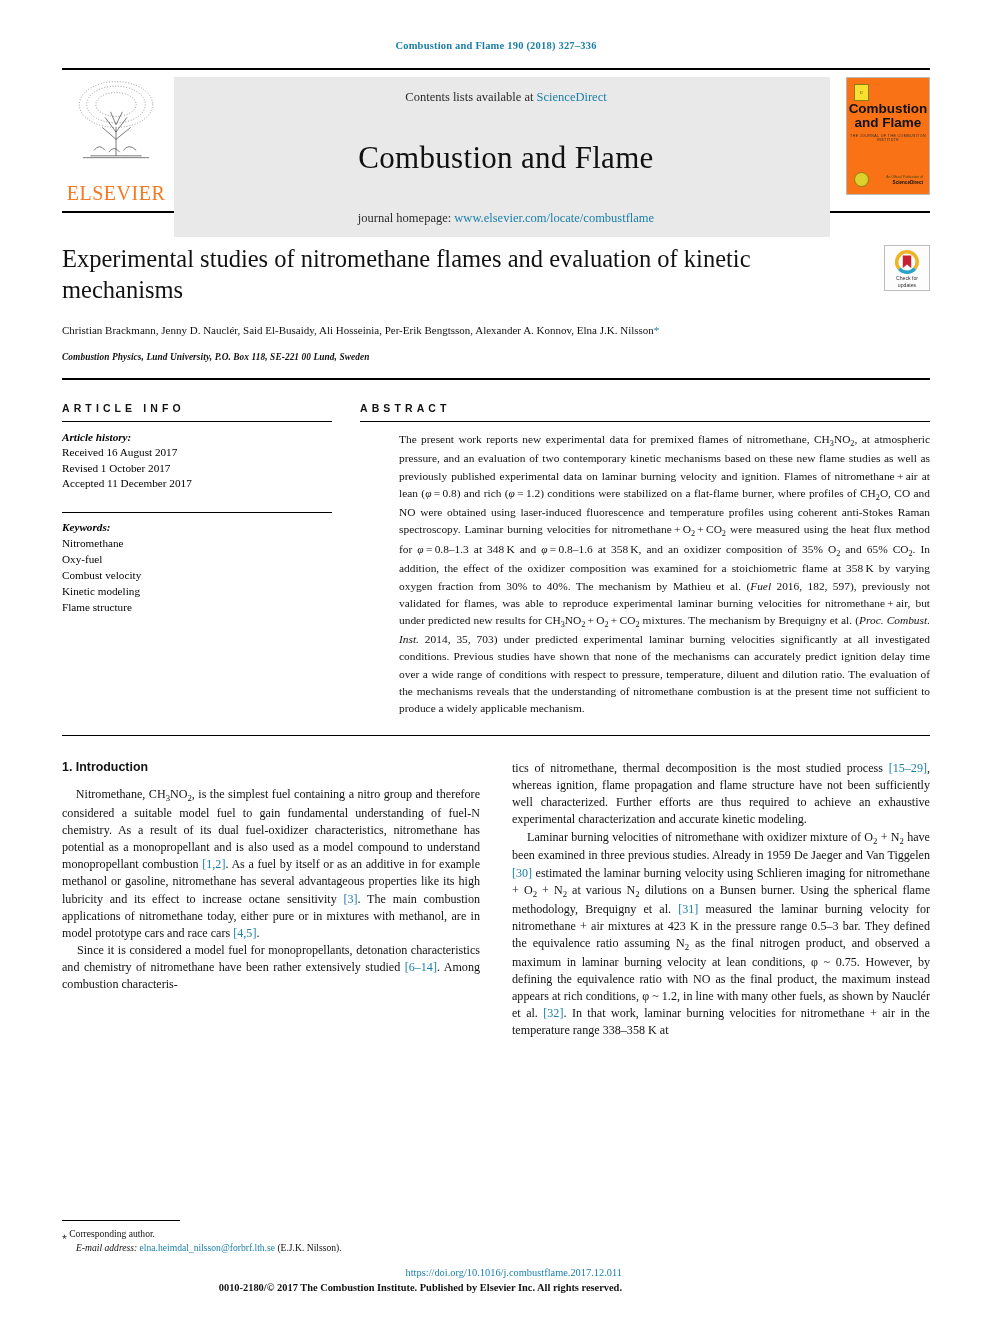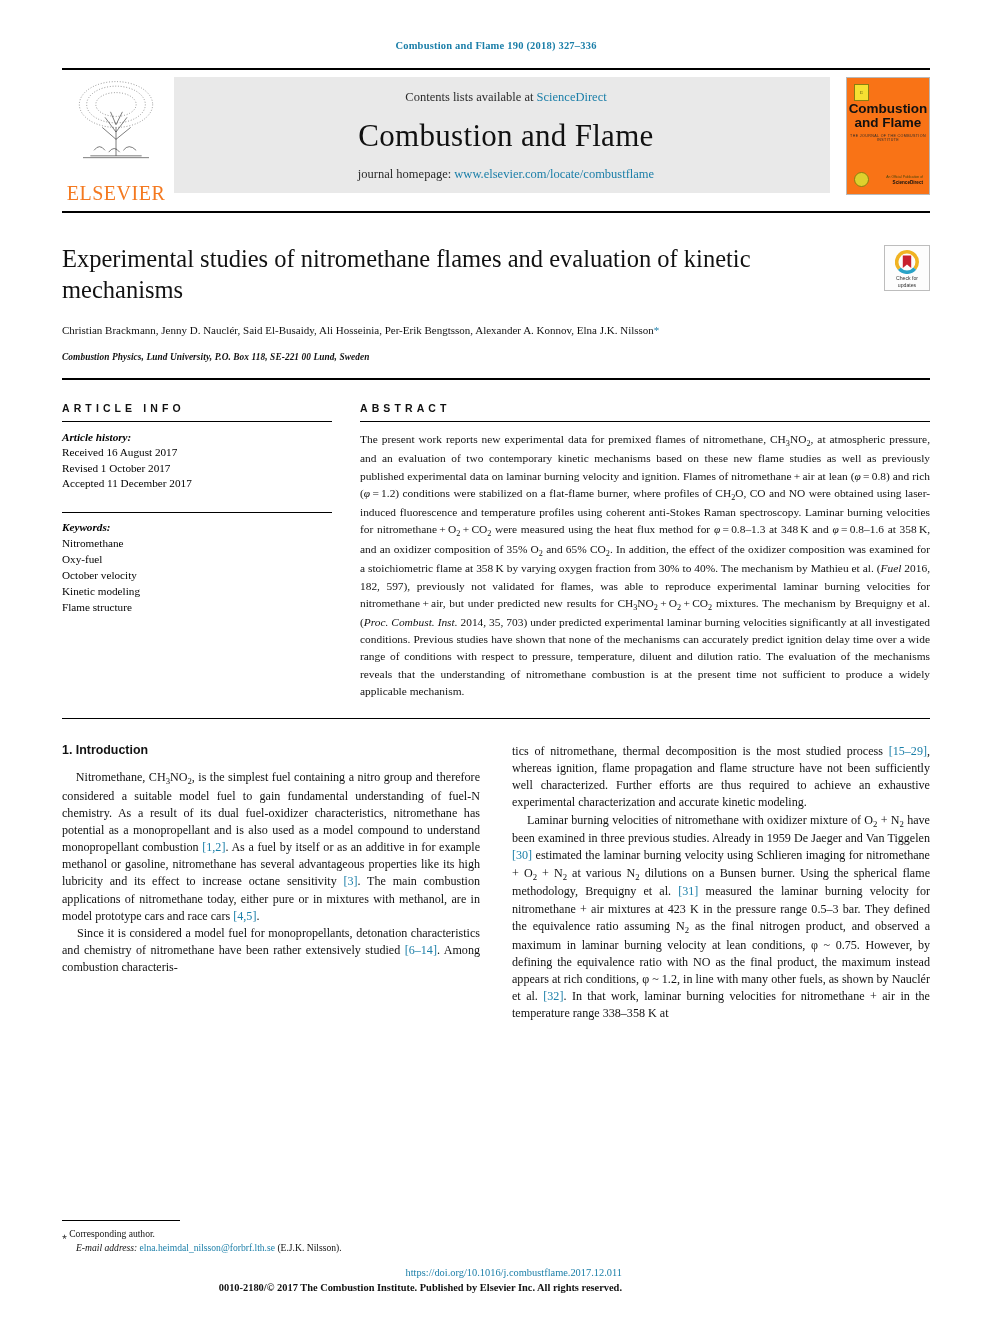--- a/index.html
+++ b/index.html
@@ -58,21 +58,21 @@
     font-family: "Liberation Serif", serif;
     font-size: 20px;
     color: #f47920;
     letter-spacing: 0.5px;
     line-height: 1;
     margin-top: 18px;
   }
   .mast-center {
     flex: 1 1 auto;
     background: #e9e9e9;
-    height: 116px;
+    height: 160px;
     display: flex;
     flex-direction: column;
     align-items: center;
     justify-content: space-between;
     padding: 13px 0 11px 8px;
     box-sizing: border-box;
   }
   .contents-line {
     font-size: 12.5px;
     color: #2b2b2b;
@@ -226,20 +226,21 @@
   .kw-rule { border-top: 1.2px solid #000; margin-top: 21px; }
   .kw-block { margin-top: 7px; font-size: 11.2px; line-height: 1.42; }
   .kw-block .kw-label { font-style: italic; font-weight: bold; }
 
   .abstract-body {
     margin-top: 9px;
     font-size: 11.4px;
     line-height: 1.5;
     text-align: justify;
     color: #111;
+    margin-left: 39px;
   }
   .abstract-body p { margin: 0; }
   .copyright {
     text-align: right;
     font-size: 11.2px;
     margin-top: 8px;
   }
   .abs-rule { border-top: 1.4px solid #000; margin-top: 18px; }
 
   
@@ -391,21 +392,21 @@
         <div class="hist-label">Article history:</div>
         <div>Received 16 August 2017</div>
         <div>Revised 1 October 2017</div>
         <div>Accepted 11 December 2017</div>
       </div>
       <div class="kw-rule"></div>
       <div class="kw-block">
         <div class="kw-label">Keywords:</div>
         <div>Nitromethane</div>
         <div>Oxy-fuel</div>
-        <div>October velocity</div>
+        <div>Combust velocity</div>
         <div>Kinetic modeling</div>
         <div>Flame structure</div>
       </div>
     </div>
 
     <div class="col-abs">
       <div class="sec-head">ABSTRACT</div>
       <div class="thin-rule"></div>
       <div class="abstract-body">
         <p>The present work reports new experimental data for premixed flames of nitromethane, CH<sub>3</sub>NO<sub>2</sub>, at atmospheric pressure, and an evaluation of two contemporary kinetic mechanisms based on these new flame studies as well as previously published experimental data on laminar burning velocity and ignition. Flames of nitromethane + air at lean (<i>φ</i> = 0.8) and rich (<i>φ</i> = 1.2) conditions were stabilized on a flat-flame burner, where profiles of CH<sub>2</sub>O, CO and NO were obtained using laser-induced fluorescence and temperature profiles using coherent anti-Stokes Raman spectroscopy. Laminar burning velocities for nitromethane + O<sub>2</sub> + CO<sub>2</sub> were measured using the heat flux method for <i>φ</i> = 0.8–1.3 at 348 K and <i>φ</i> = 0.8–1.6 at 358 K, and an oxidizer composition of 35% O<sub>2</sub> and 65% CO<sub>2</sub>. In addition, the effect of the oxidizer composition was examined for a stoichiometric flame at 358 K by varying oxygen fraction from 30% to 40%. The mechanism by Mathieu et al. (<i>Fuel</i> 2016, 182, 597), previously not validated for flames, was able to reproduce experimental laminar burning velocities for nitromethane + air, but under predicted new results for CH<sub>3</sub>NO<sub>2</sub> + O<sub>2</sub> + CO<sub>2</sub> mixtures. The mechanism by Brequigny et al. (<i>Proc. Combust. Inst.</i> 2014, 35, 703) under predicted experimental laminar burning velocities significantly at all investigated conditions. Previous studies have shown that none of the mechanisms can accurately predict ignition delay time over a wide range of conditions with respect to pressure, temperature, diluent and dilution ratio. The evaluation of the mechanisms reveals that the understanding of nitromethane combustion is at the present time not sufficient to produce a widely applicable mechanism.</p>

